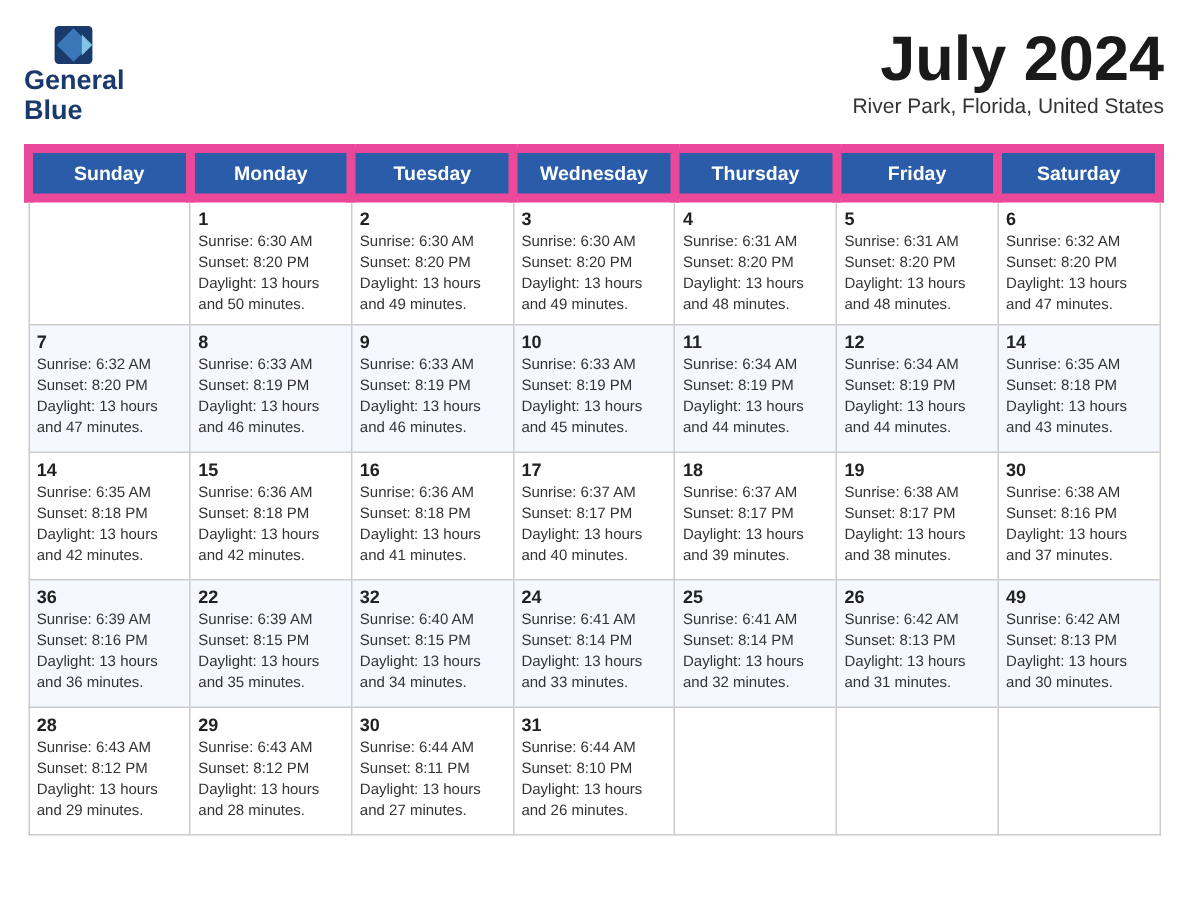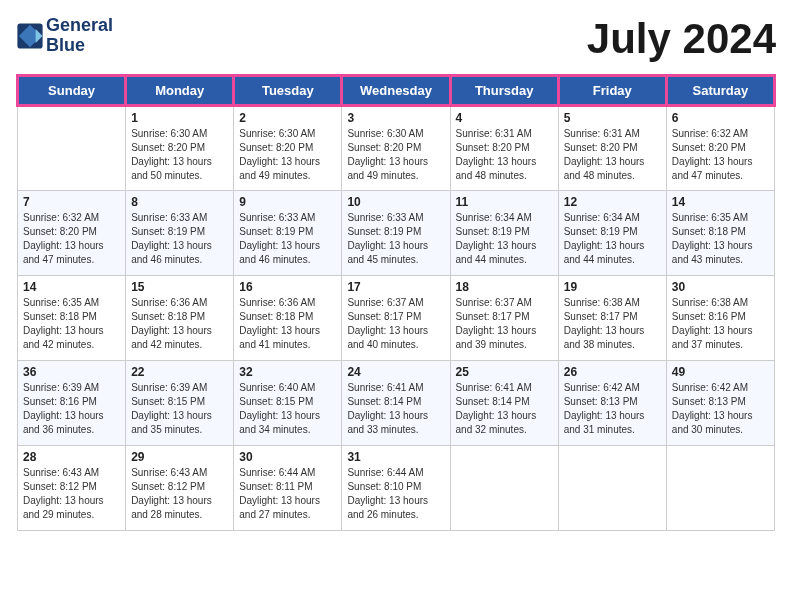--- a/index.html
+++ b/index.html
@@ -12,20 +12,21 @@
     }
     .header-section {
       display: flex;
       justify-content: space-between;
       align-items: flex-start;
       margin-bottom: 12px;
     }
     .logo {
       display: flex;
       align-items: center;
+      flex-direction: column;
     }
     .logo-text {
       font-size: 18px;
       font-weight: bold;
       color: #1a3a6b;
       line-height: 1.1;
     }
     .logo-text span {
       color: #1a3a6b;
     }
@@ -53,21 +54,21 @@
       border-collapse: collapse;
       table-layout: fixed;
     }
     th {
       background-color: #2a5caa;
       color: #fff;
       text-align: center;
       padding: 6px 4px;
       font-size: 13px;
       font-weight: bold;
-      border: 3px solid #ec4899;
+      border: 6px solid #ec4899;
     }
     td {
       border: 1px solid #ccc;
       vertical-align: top;
       padding: 4px 5px;
       min-height: 80px;
       font-size: 10.5px;
       color: #222;
       height: 85px;
     }
@@ -104,20 +105,21 @@
     </svg>
     <div>
       <div class="logo-text">
         <span>General</span><br>
         <span>Blue</span>
       </div>
     </div>
   </div>
   <div class="title-block">
     <div class="month-title">July 2024</div>
+    <div class="location">River Park, Florida, United States</div>
   </div>
 </div>
 
 <table>
   <thead>
     <tr>
     <th>Sunday</th>
         <th>Monday</th>
         <th>Tuesday</th>
         <th>Wednesday</th>

